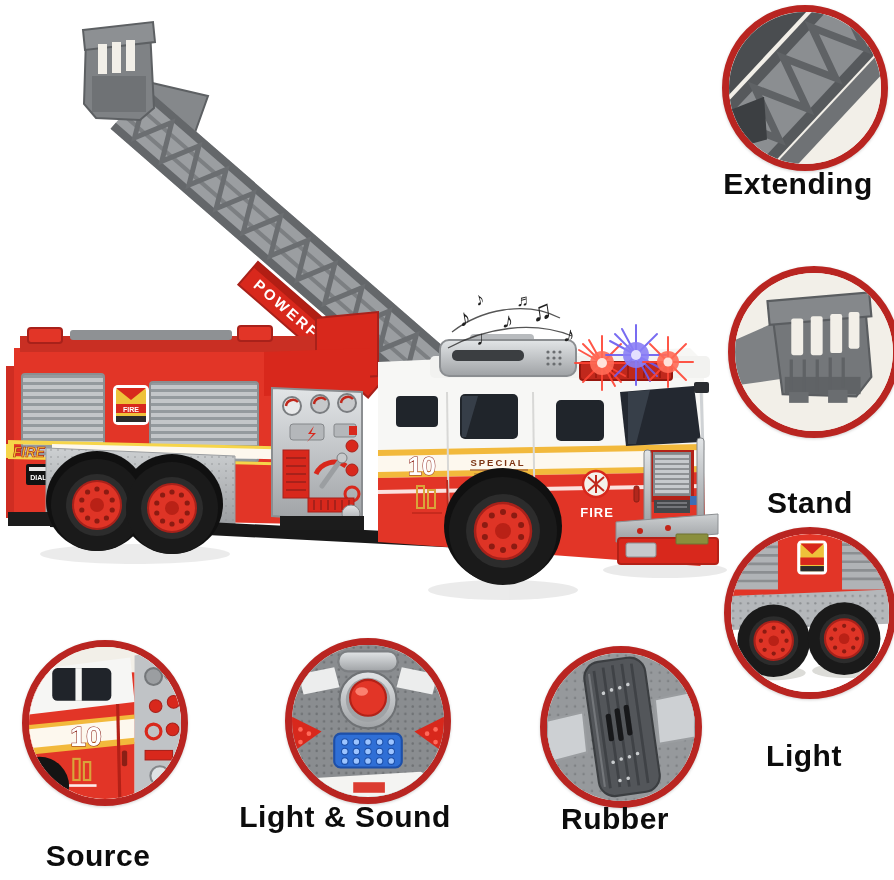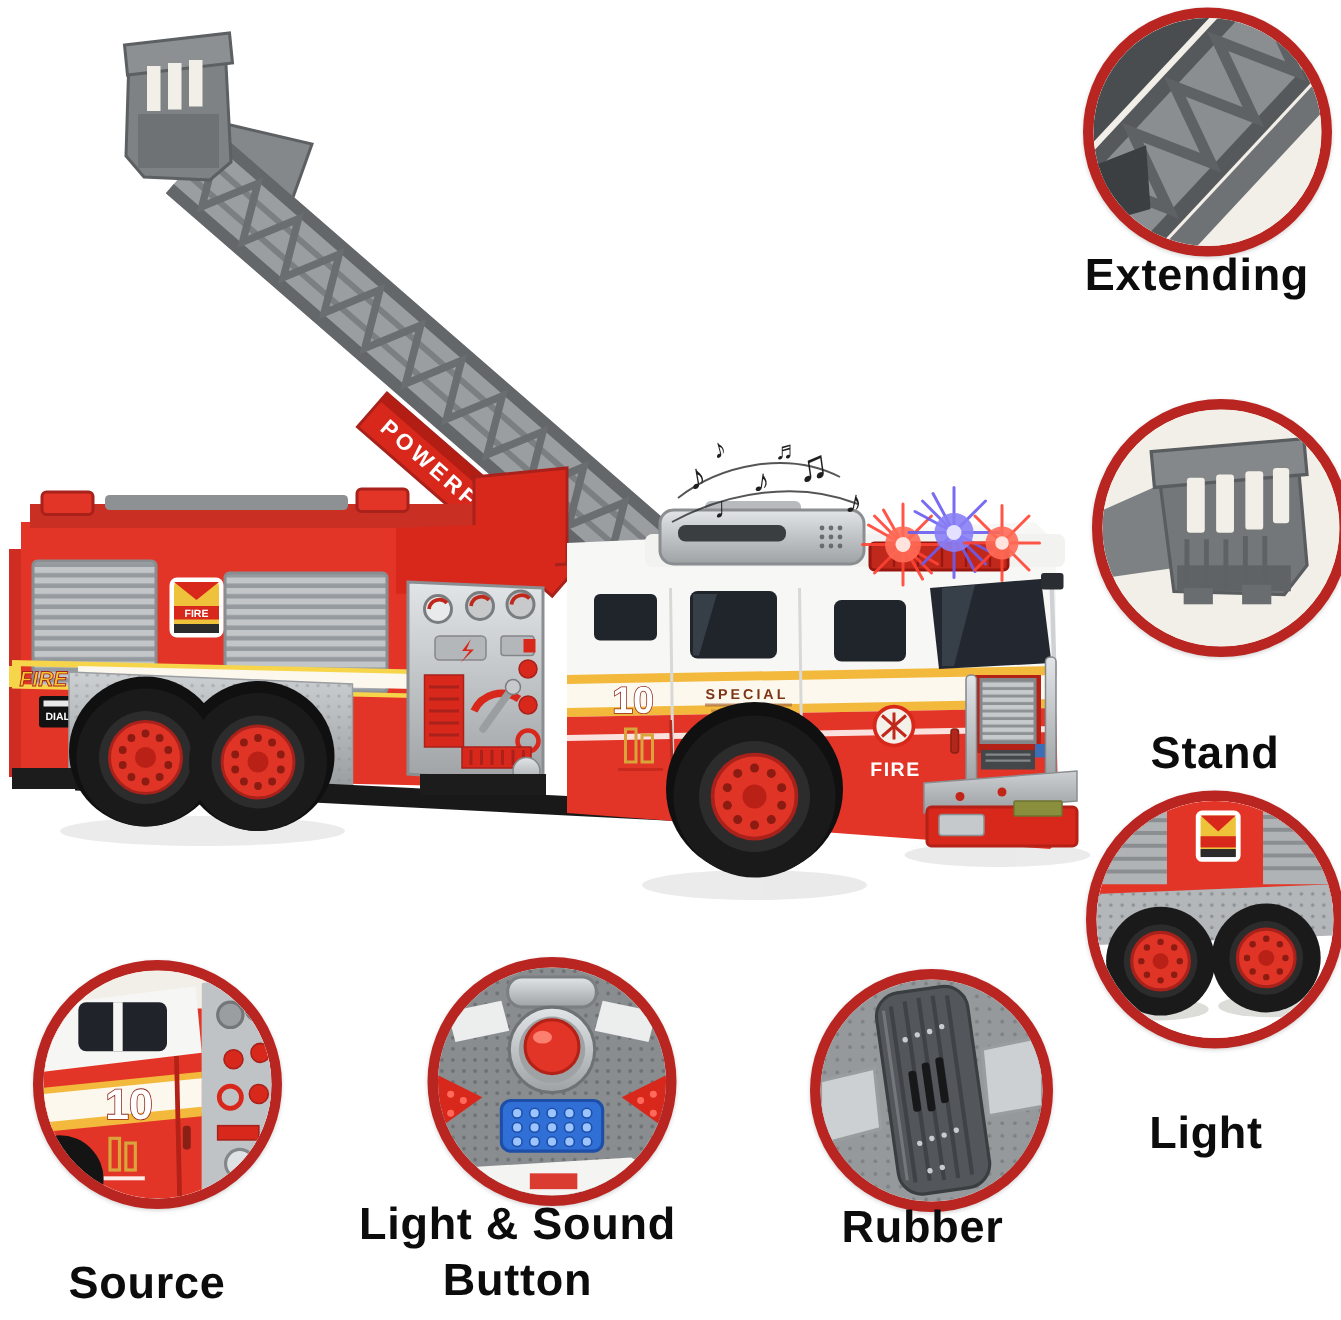--- a/index.html
+++ b/index.html
@@ -567,20 +567,19 @@
     <span>Light</span>
   </div>
 
   <div class="label" style="left:0px;top:800px;width:196px;">
     <br>
     <span>Source</span>
   </div>
 
   <div class="label" style="left:222px;top:798px;width:246px;">
     <span>Light &amp; Sound</span><br>
-    <span>Button</span>
   </div>
 
   <div class="label" style="left:520px;top:800px;width:190px;">
     <span>Rubber</span><br>
   </div>
 
 </div>
 
 </body></html>

